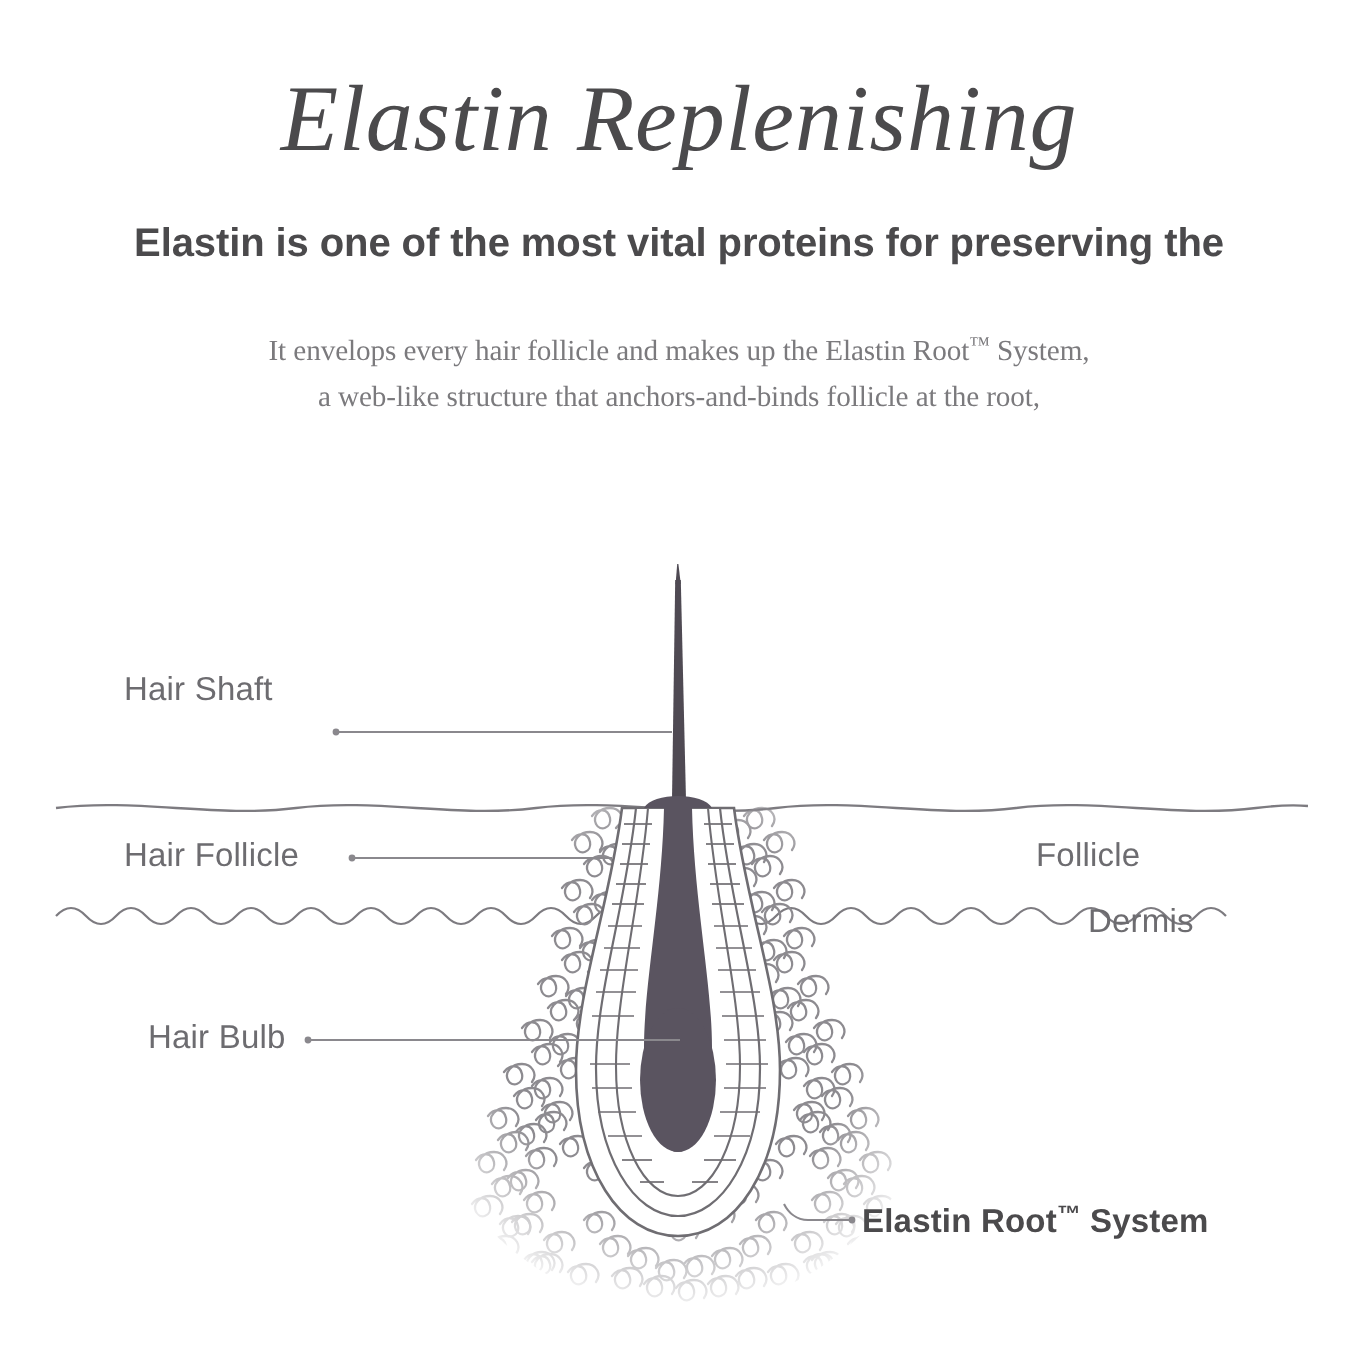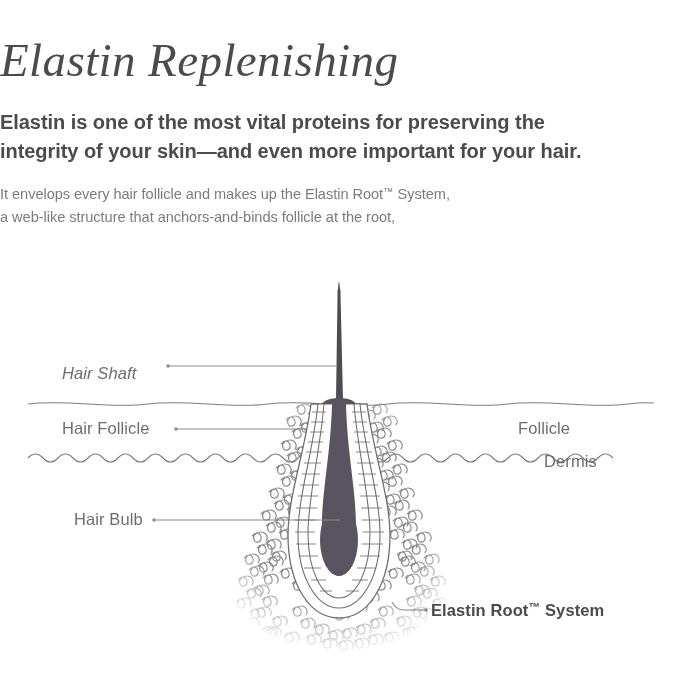--- a/index.html
+++ b/index.html
@@ -22,21 +22,21 @@
     width: 679px;
     height: 679px;
   }
 
   
   .header {
     position: absolute;
     top: 0;
     left: 0;
     width: 679px;
-    text-align: left;
+    text-align: center;
   }
 
   .title {
     font-family: "Liberation Serif", "DejaVu Serif", serif;
     font-style: italic;
     font-weight: 400;
     font-size: 47px;
     line-height: 1;
     color: #4b4a4c;
     letter-spacing: 0.4px;
@@ -49,26 +49,26 @@
     font-weight: bold;
     font-size: 20px;
     line-height: 1.47;
     color: #4b4a4c;
     margin: 0;
     padding-top: 24px;
     letter-spacing: -0.05px;
   }
 
   .body-copy {
-    font-family: Liberation Sans, sans-serif;
+    font-family: Liberation Serif, serif;
     font-weight: 400;
     font-size: 14.6px;
     line-height: 1.53;
     color: #7b7a7d;
-    margin: 0;
+    margin: 12px;
     padding-top: 16px;
     letter-spacing: -0.05px;
   }
 
   .body-copy .tm,
   .lbl.bold .tm {
     font-size: 0.72em;
     vertical-align: 0.42em;
     letter-spacing: 0;
   }
@@ -80,40 +80,39 @@
     font-size: 16.5px;
     color: #6d6c70;
     white-space: nowrap;
     letter-spacing: 0.1px;
   }
   .lbl.bold {
     font-weight: bold;
     color: #4b4a4c;
   }
 
-  .lbl-hair-shaft   { left: 62px;  top: 364px; font-style: italic; }
+  .lbl-hair-shaft   { left: 62px;  top: 336px; }
   .lbl-hair-follicle{ left: 62px;  top: 419px; text-align: right; }
   .lbl-hair-bulb    { left: 74px;  top: 510px; }
   .lbl-epidermis    { left: 518px; top: 419px; }
   .lbl-dermis       { left: 544px; top: 452px; }
   .lbl-elastin-root { left: 431px; top: 600px; text-align: right; }
 
   svg { display: block; }
 </style>
 </head>
 <body>
 
 <div id="infographic">
 
   <div class="header">
     <h1 class="title">Elastin Replenishing</h1>
 
     <p class="subhead">
       <span>Elastin is one of the most vital proteins for preserving the</span><br>
-      <span>integrity of your skin—and even more important for your hair.</span>
     </p>
 
     <p class="body-copy">
       <span>It envelops every hair follicle and makes up the Elastin Root</span><span class="tm">™</span><span> System,</span><br>
       <span>a web-like structure that anchors-and-binds follicle at the root,</span><br>
     </p>
   </div>
 
   <svg width="679" height="679" viewBox="0 0 679 679" style="position:absolute; top:0; left:0;">
     <defs>

